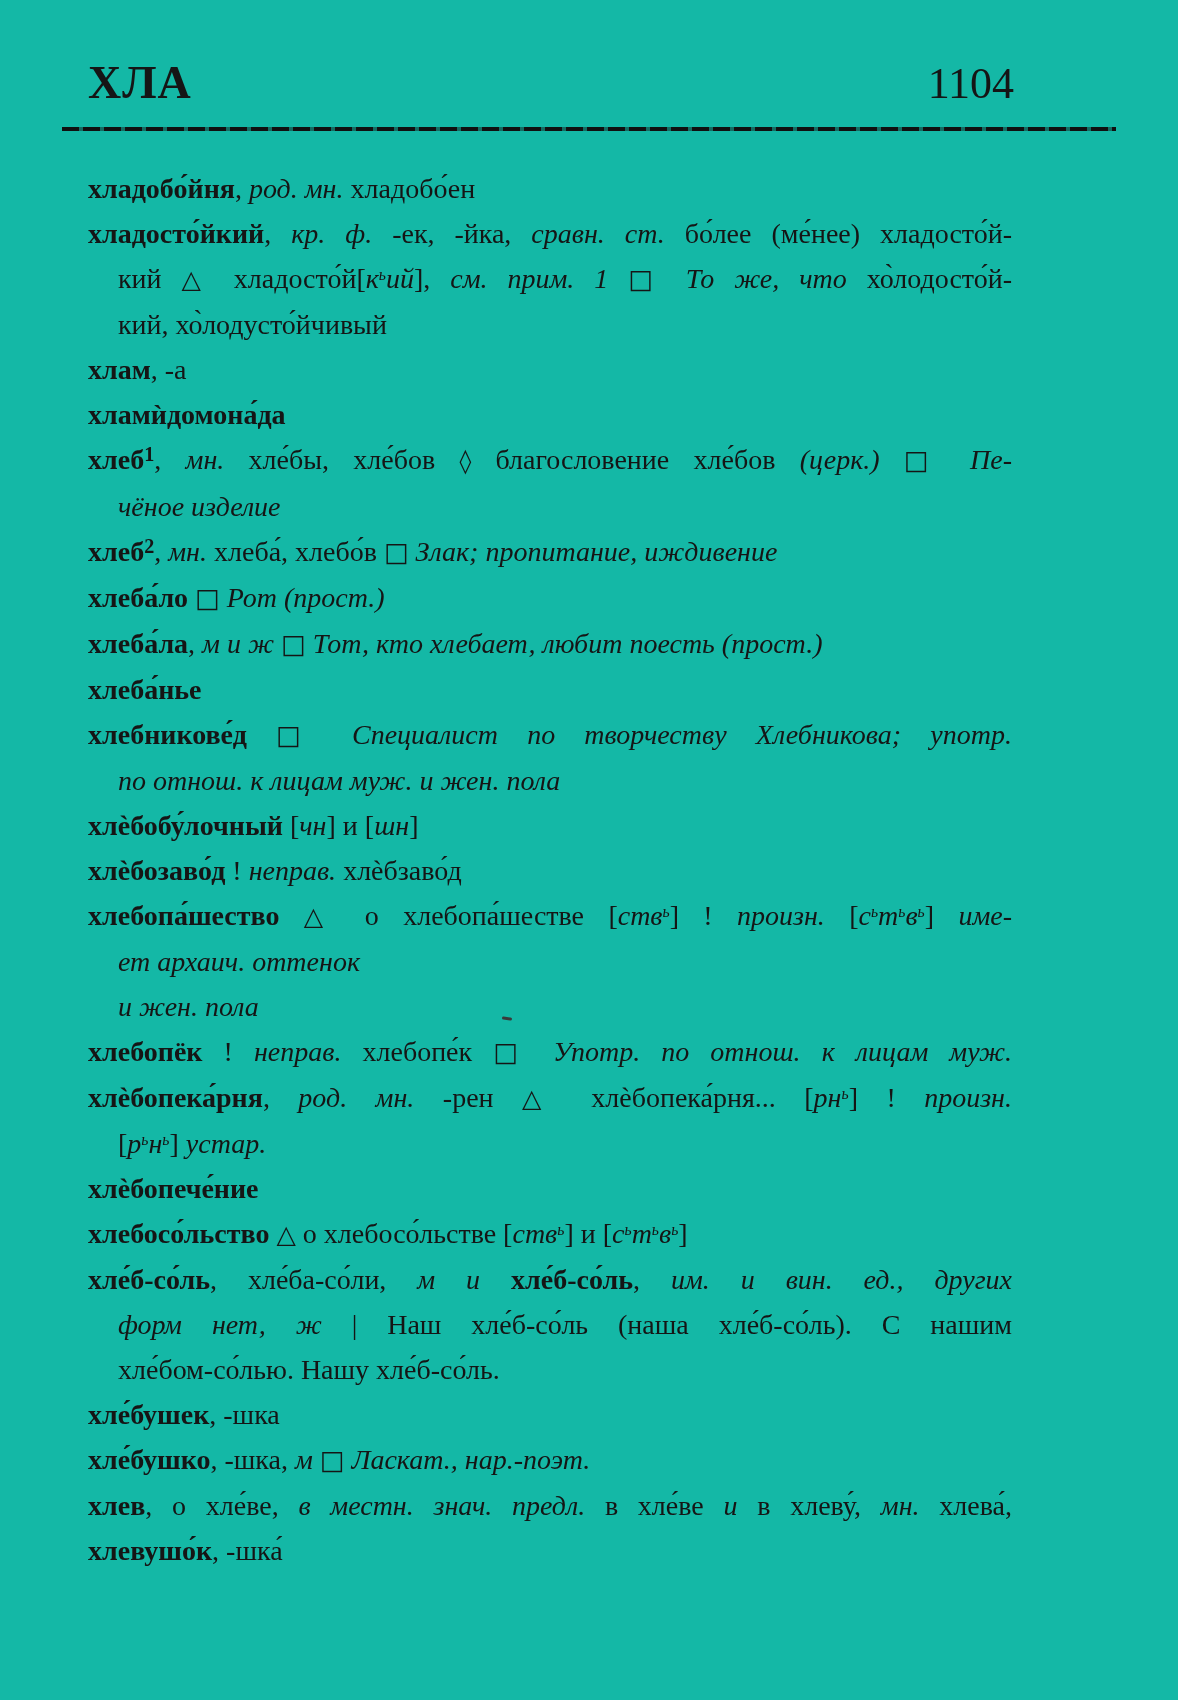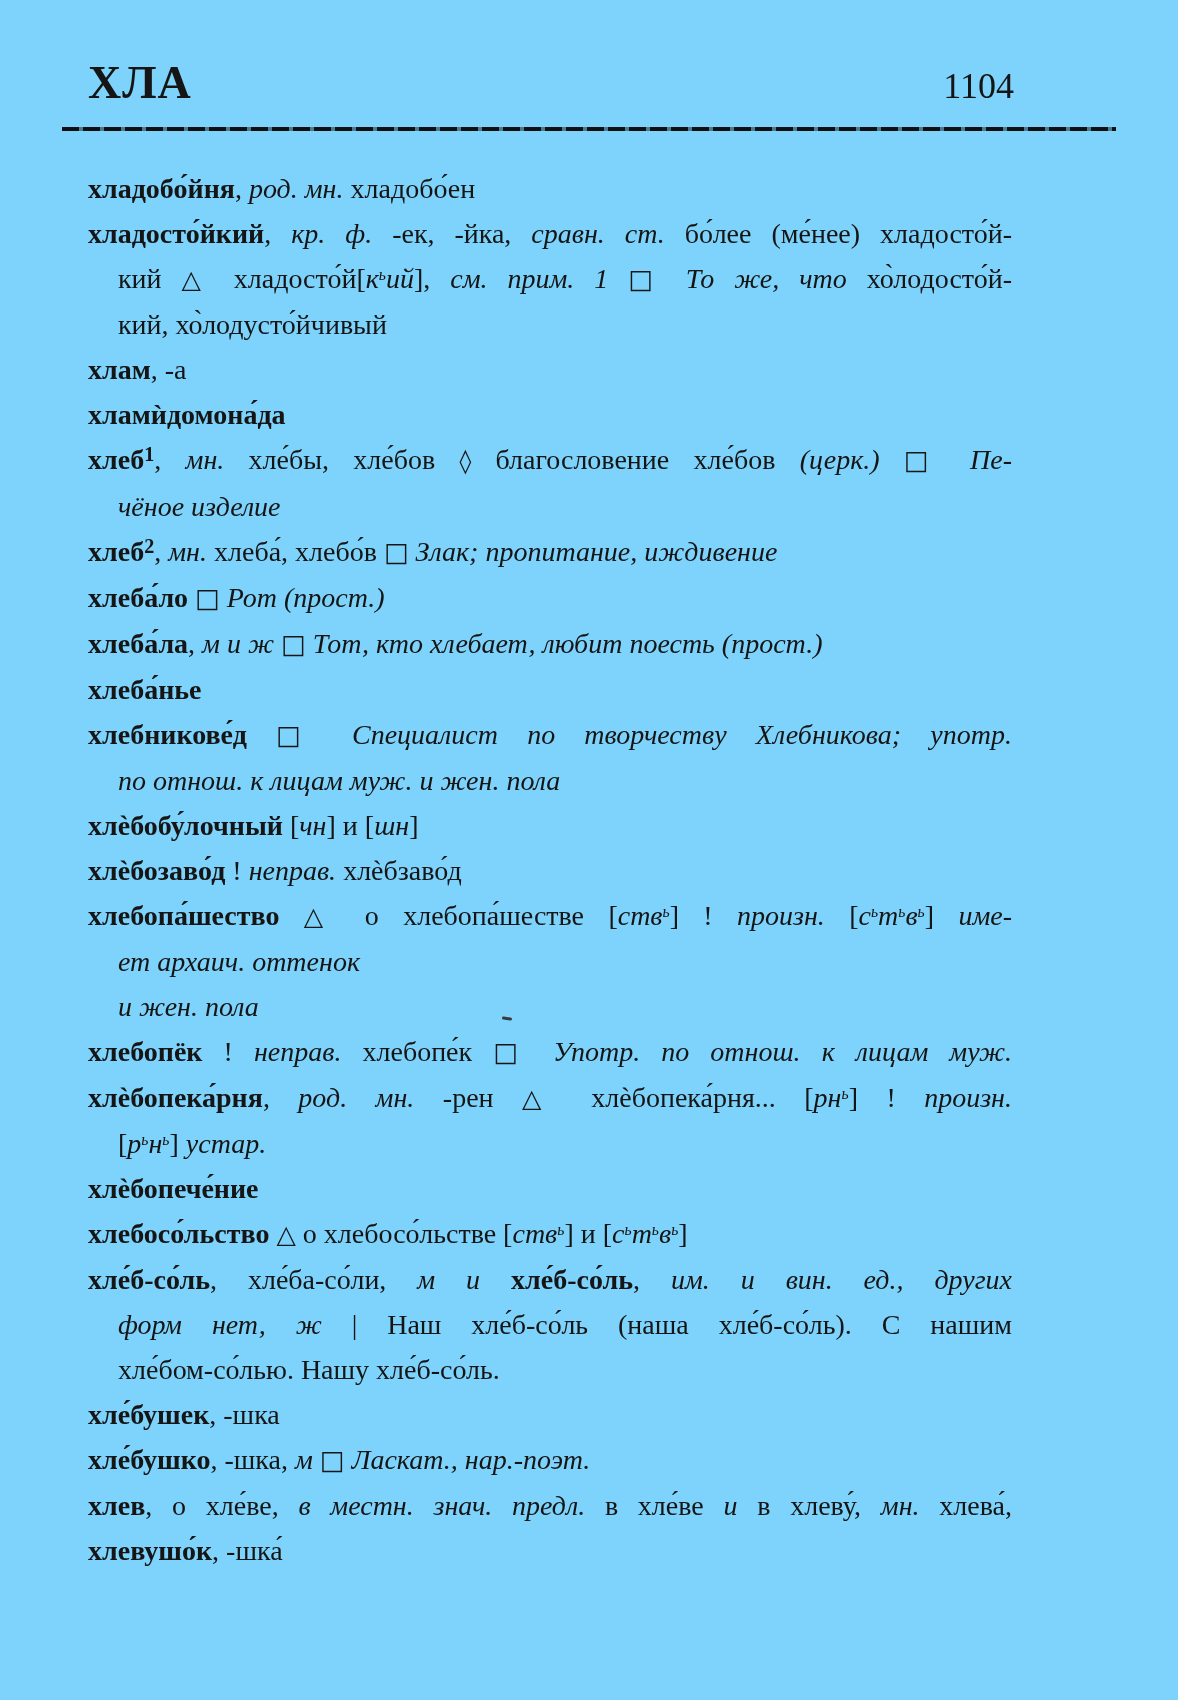--- a/index.html
+++ b/index.html
@@ -1,27 +1,27 @@
 <!DOCTYPE html>
 <html lang="ru"><head>
 <meta charset="utf-8">
 <title>Dictionary page 1104 — ХЛА</title>
 <style>
   html,body{margin:0;padding:0;background:#ffffff;}
   .page{
-    position:relative;width:1178px;height:1700px;background:#7dd3fc;
+    position:relative;width:1178px;height:1700px;background:#14b8a6;
     color:#151515;font-family:"Liberation Serif","DejaVu Serif",serif;
     overflow:hidden;
   }
   .header{
     position:absolute;left:88px;top:60px;width:926px;
     display:flex;justify-content:space-between;align-items:baseline;
   }
   .section-label{font-weight:bold;font-size:46px;letter-spacing:1px;line-height:1;}
-  .page-number{font-size:36px;line-height:1;}
+  .page-number{font-size:44px;line-height:1;}
   .rule{
     position:absolute;left:62px;top:127px;width:1054px;height:4px;
     background:repeating-linear-gradient(90deg,#101010 0 17px,rgba(16,16,16,.45) 17px 21px);
   }
   .entries{
     position:absolute;left:88px;top:166px;width:924px;
     font-size:28px;line-height:45px;
   }
   .line{min-height:45px;}
   .line.cont{padding-left:30px;}

